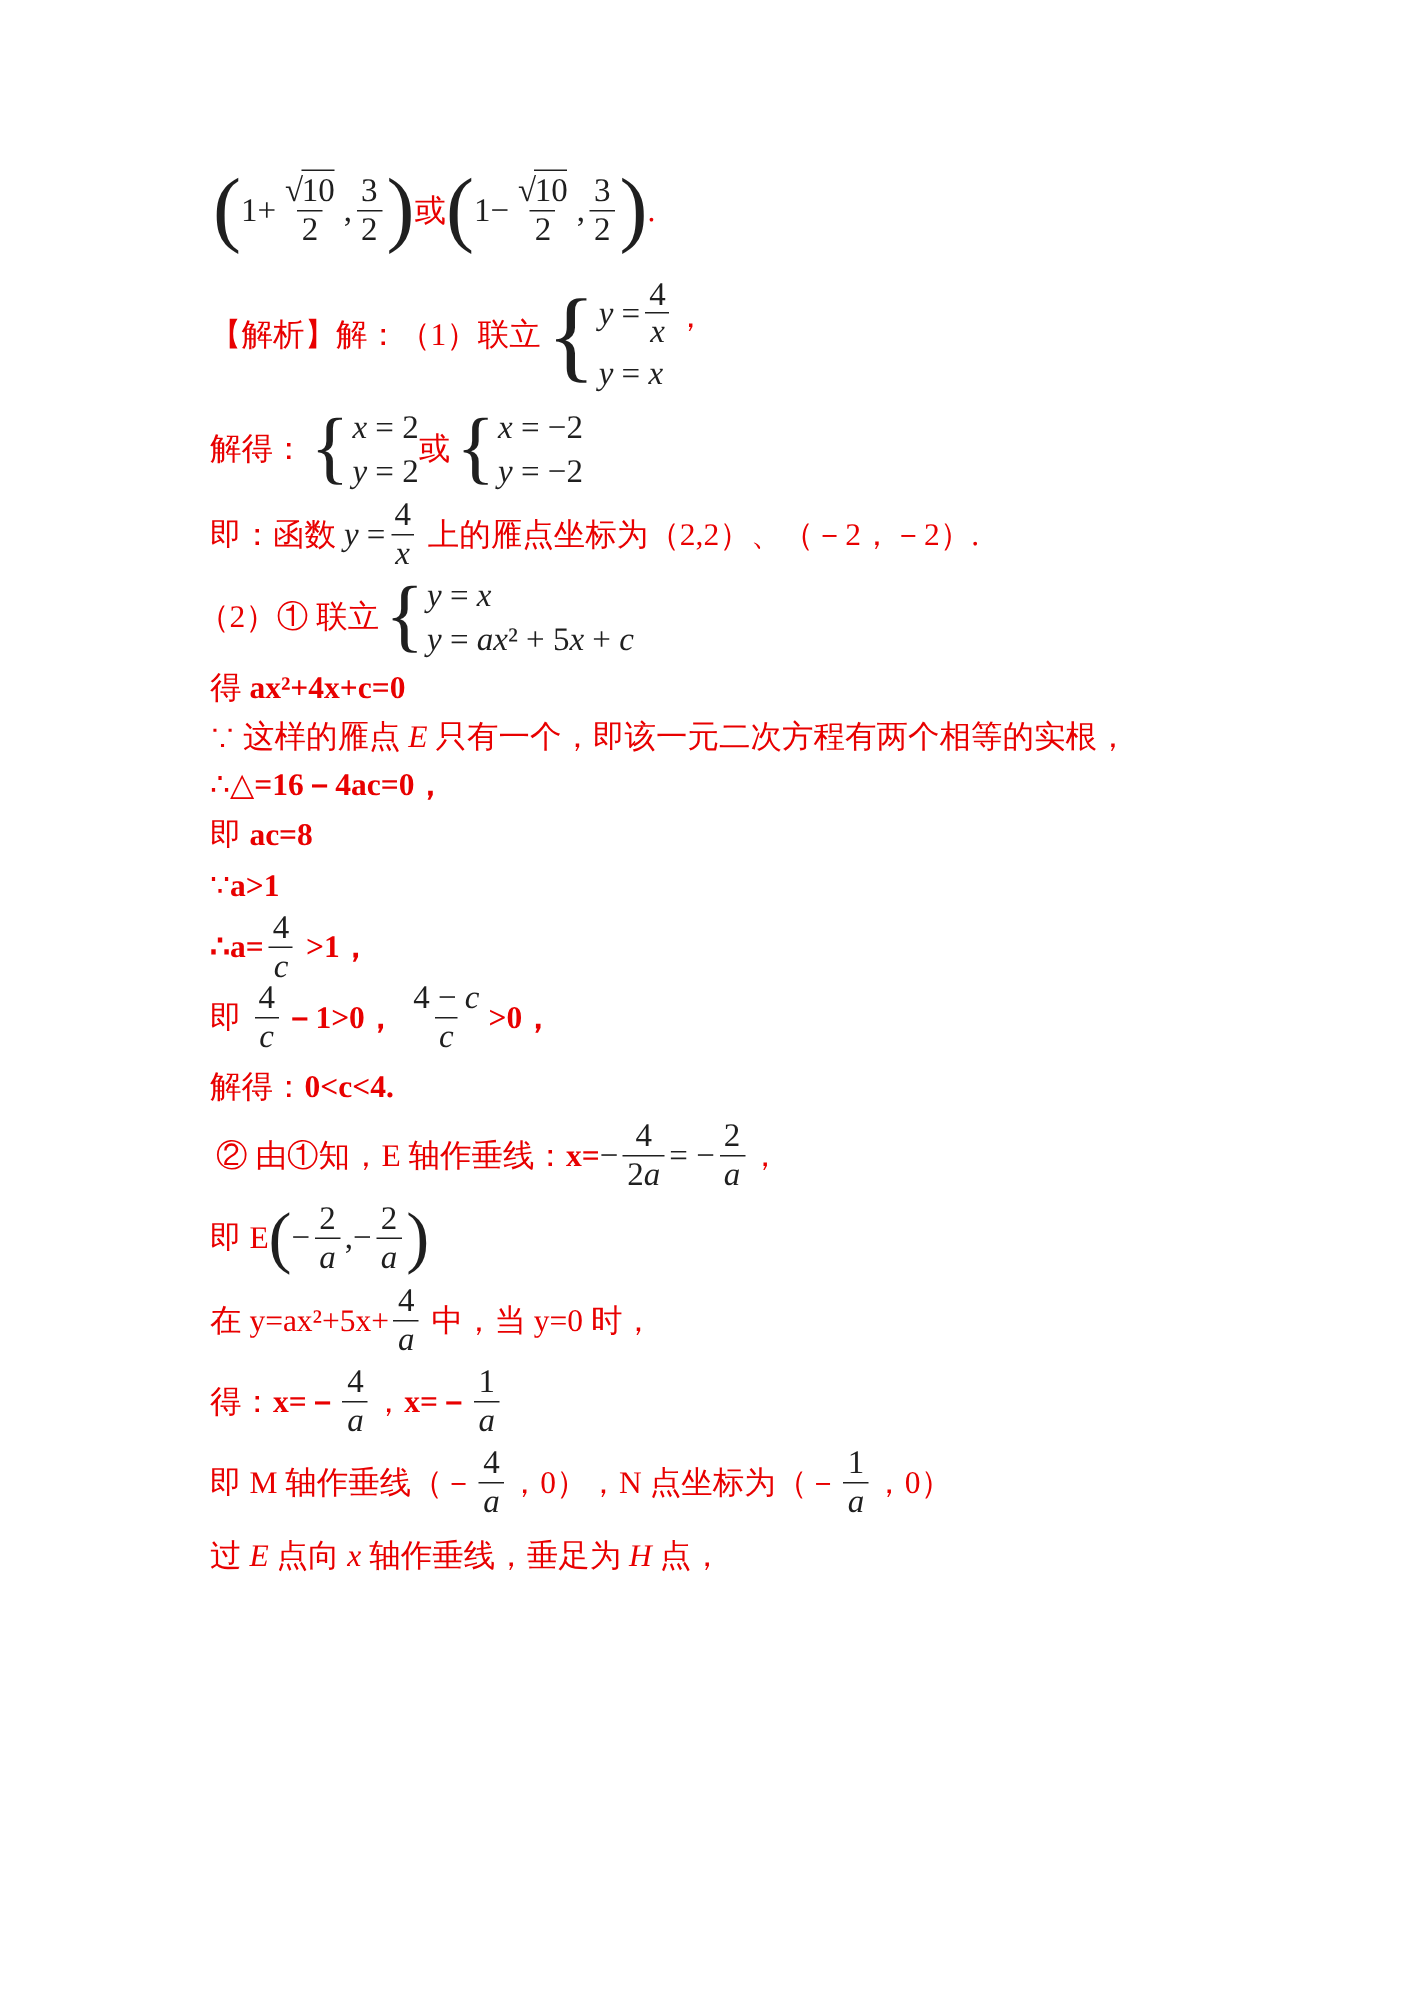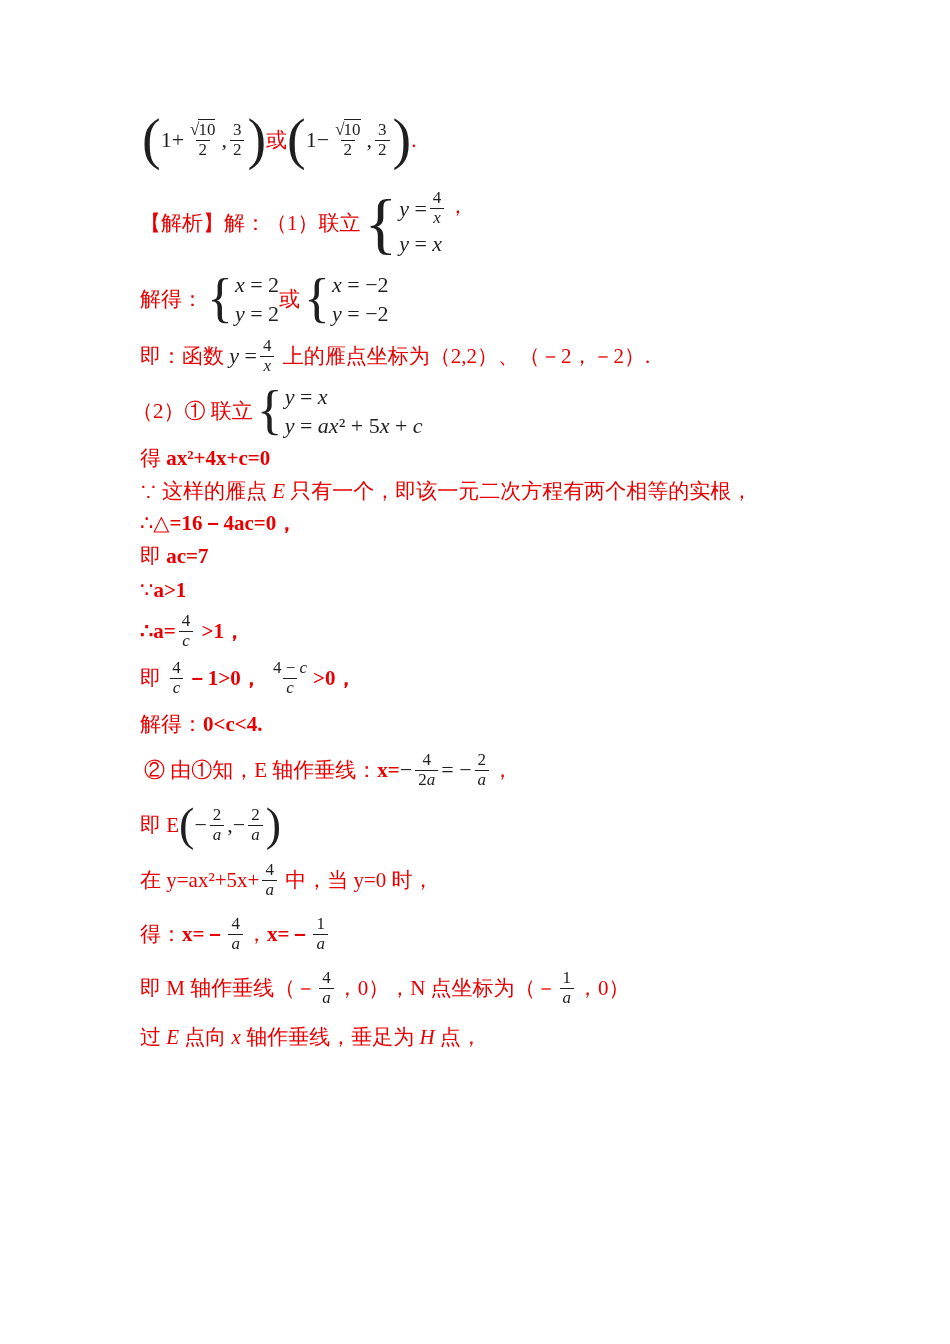--- a/index.html
+++ b/index.html
@@ -14,21 +14,21 @@
   }
   .r  { color:var(--red, #e80000); }
   .k  { color:var(--blk, #1f1f1f); }
   .cn { font-size:21px; }
   .m  { font-size:22px; }
   .b  { font-weight:bold; }
   .it { font-style:italic; }
   .m i, [data-math] i { font-family:"Liberation Serif", serif; }
   .frac {
     display:inline-flex; flex-direction:column; align-items:center;
-    line-height:1.1; margin:0 3px; font-size:17px;
+    line-height:1.1; margin:0 3px; font-size:22px;
   }
   .frac .num { display:block; padding:0 3px; }
   .frac .den { display:block; padding:0 3px; border-top:1.5px solid currentColor; }
   .rad   { margin-right:-1px; }
   .rbody { border-top:1.5px solid currentColor; }
   .bigp  { font-size:56px; line-height:0.95; font-weight:400; }
   .bigp.sm { font-size:46px; }
   .brace { line-height:0.95; font-weight:400; margin:0 2px 0 4px; }
   .rows  { display:inline-flex; flex-direction:column; align-items:flex-start; gap:3px; }
   .row   { display:flex; align-items:center; }
@@ -129,21 +129,21 @@
     <span class="cn r"> 只有一个，即该一元二次方程有两个相等的实根，</span>
   </div>
 
   <div class="line" style="top:508px;height:30px">
     <span class="cn r">∴△</span>
     <span class="cn r b">=16－4ac=0，</span>
   </div>
 
   <div class="line" style="top:542px;height:28px">
     <span class="cn r">即 </span>
-    <span class="cn r b">ac=7</span>
+    <span class="cn r b">ac=8</span>
   </div>
 
   <div class="line" style="top:576px;height:28px">
     <span class="cn r">∵</span>
     <span class="cn r b">a&gt;1</span>
   </div>
 
   <div class="line" style="top:607px;height:48px">
     <span class="cn r b">∴a=</span>
     <span class="frac k">

